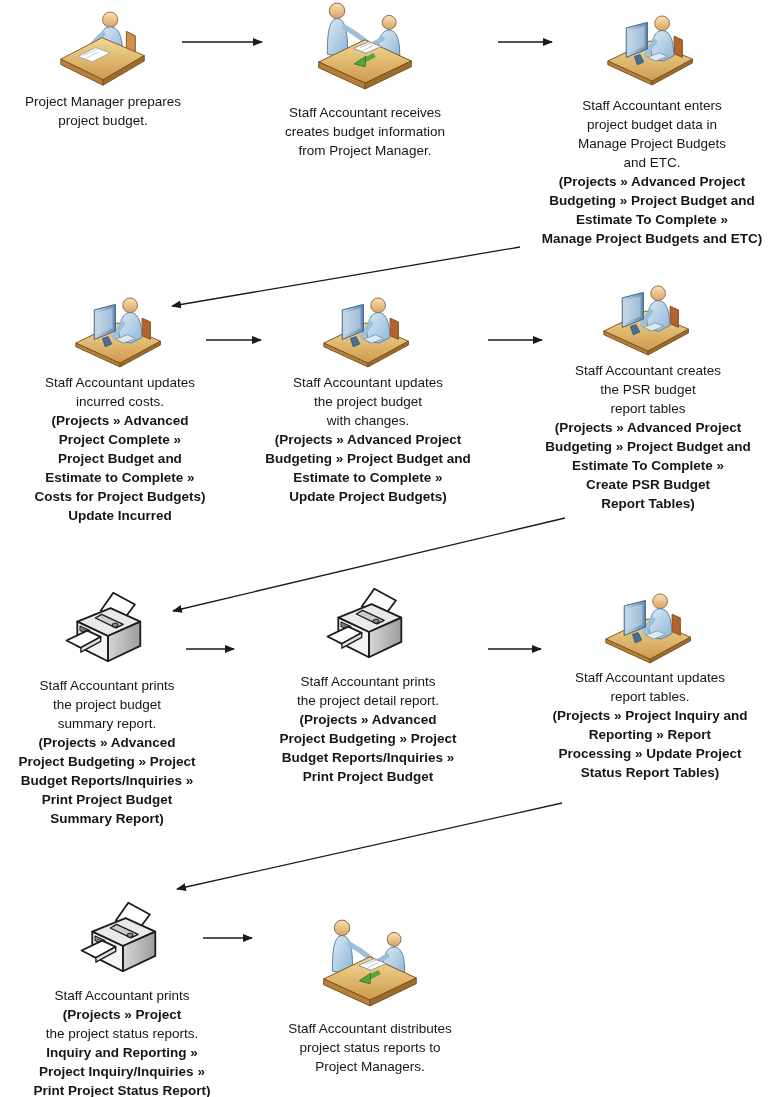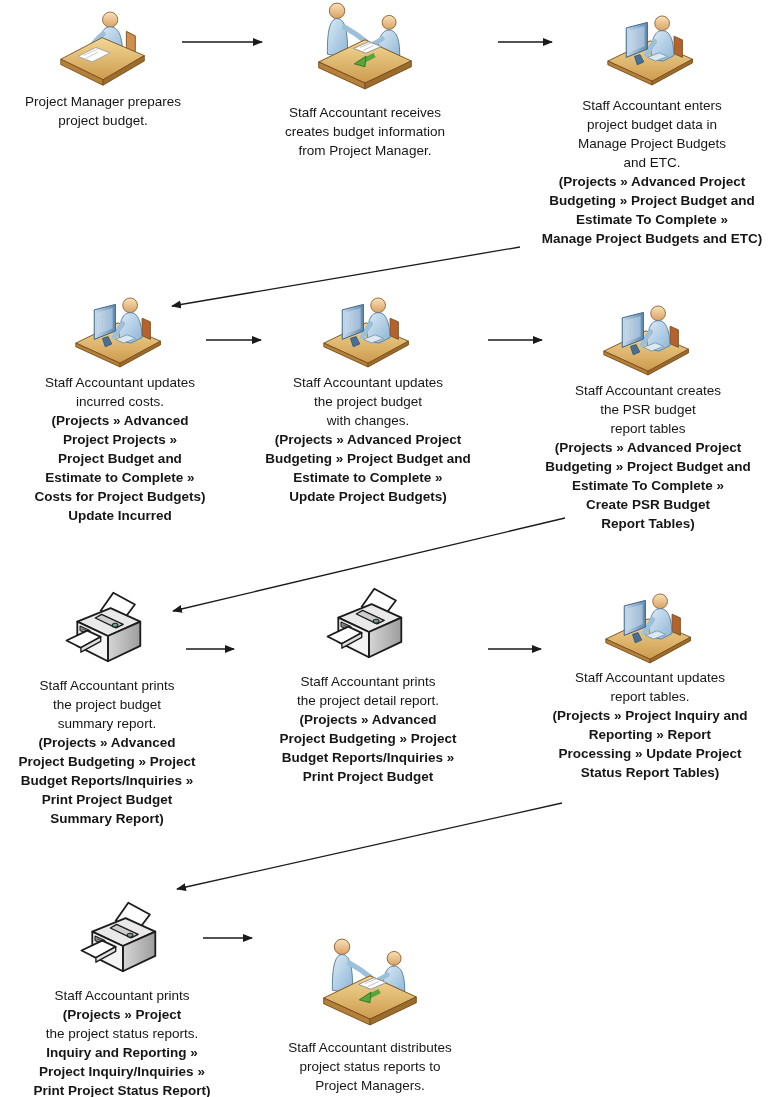--- a/index.html
+++ b/index.html
@@ -11,26 +11,26 @@
   .node{position:absolute;display:flex;flex-direction:column;align-items:center;}
   .icon{display:block;flex:0 0 auto;}
   .cap{width:100%;font-size:13.5px;line-height:19px;color:#161616;text-align:center;}
   .ln.b{font-weight:bold;}
   
   .n1{left:-7px;top:8px;width:220px}   .n1 .icon{margin-bottom:5px}
   .n2{left:250px;top:0px;width:230px}  .n2 .icon{margin-bottom:10px}
   .n3{left:523px;top:14px;width:258px} .n3 .icon{margin-bottom:10px}
   .n4{left:4px;top:296px;width:232px}  .n4 .icon{margin-bottom:5px}
   .n5{left:242px;top:296px;width:252px}.n5 .icon{margin-bottom:5px}
-  .n6{left:522px;top:304px;width:252px}.n6 .icon{margin-bottom:5px}
+  .n6{left:522px;top:284px;width:252px}.n6 .icon{margin-bottom:5px}
   .n7{left:-8px;top:590px;width:230px} .n7 .icon{margin-bottom:3px}
   .n8{left:249px;top:586px;width:238px}.n8 .icon{margin-bottom:3px}
   .n9{left:523px;top:592px;width:254px}.n9 .icon{margin-bottom:4px}
   .n10{left:0px;top:900px;width:244px} .n10 .icon{margin-bottom:3px}
-  .n11{left:247px;top:936px;width:246px}.n11 .icon{margin-bottom:9px}
+  .n11{left:247px;top:917px;width:246px}.n11 .icon{margin-bottom:9px}
 </style>
 </head>
 <body>
 
 <svg width="0" height="0" style="position:absolute" aria-hidden="true">
   <defs>
     <linearGradient id="gwood" x1="0" y1="0" x2="0" y2="1">
       <stop offset="0" stop-color="#f2d894"></stop>
         <stop offset="1" stop-color="#cd9a4e"></stop>
     </linearGradient>
@@ -166,21 +166,21 @@
 </div>
 
 <div class="node n4">
   <svg class="icon" width="92" height="72" viewBox="0 0 100 78">
       <use href="#ic-comp"></use>
     </svg>
   <div class="cap">
     <div class="ln">Staff Accountant updates</div>
     <div class="ln">incurred costs.</div>
     <div class="ln b">(Projects » Advanced</div>
-    <div class="ln b">Project Projects »</div>
+    <div class="ln b">Project Complete »</div>
     <div class="ln b">Project Budget and</div>
     <div class="ln b">Estimate to Complete »</div>
     <div class="ln b">Costs for Project Budgets)</div>
     <div class="ln b">Update Incurred</div>
   </div>
 </div>
 
 <div class="node n5">
   <svg class="icon" width="92" height="72" viewBox="0 0 100 78">
       <use href="#ic-comp"></use>

